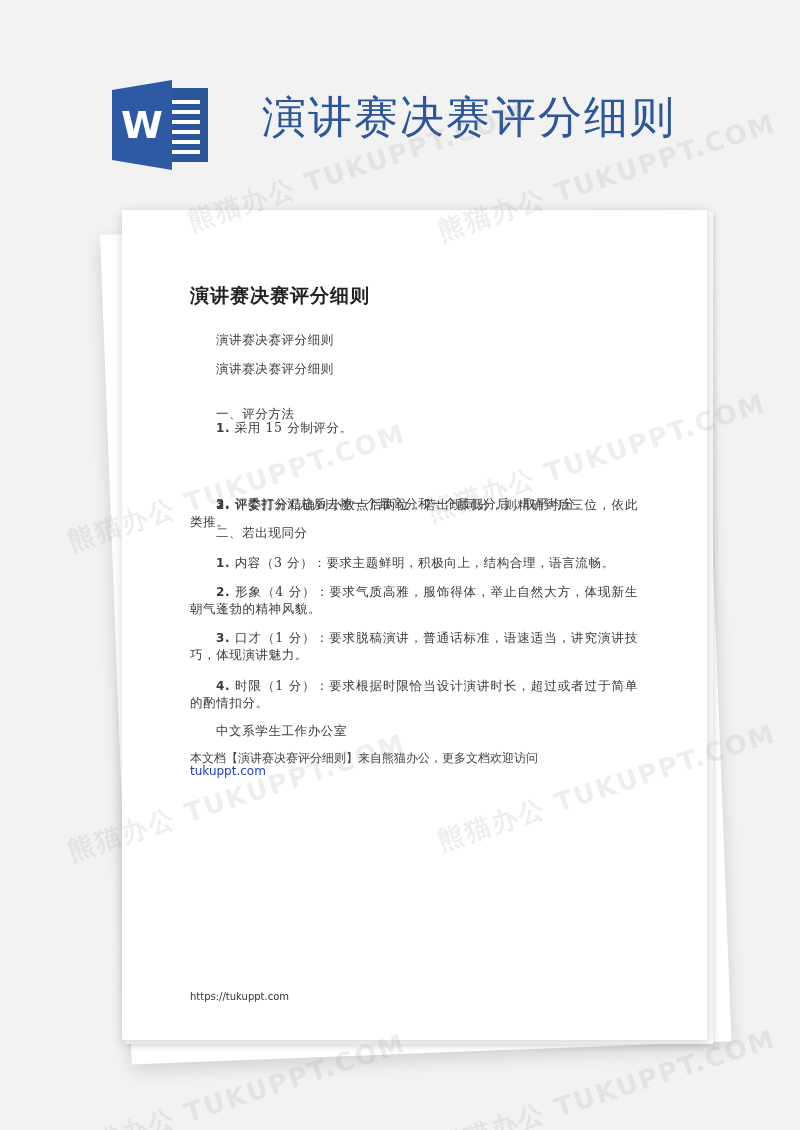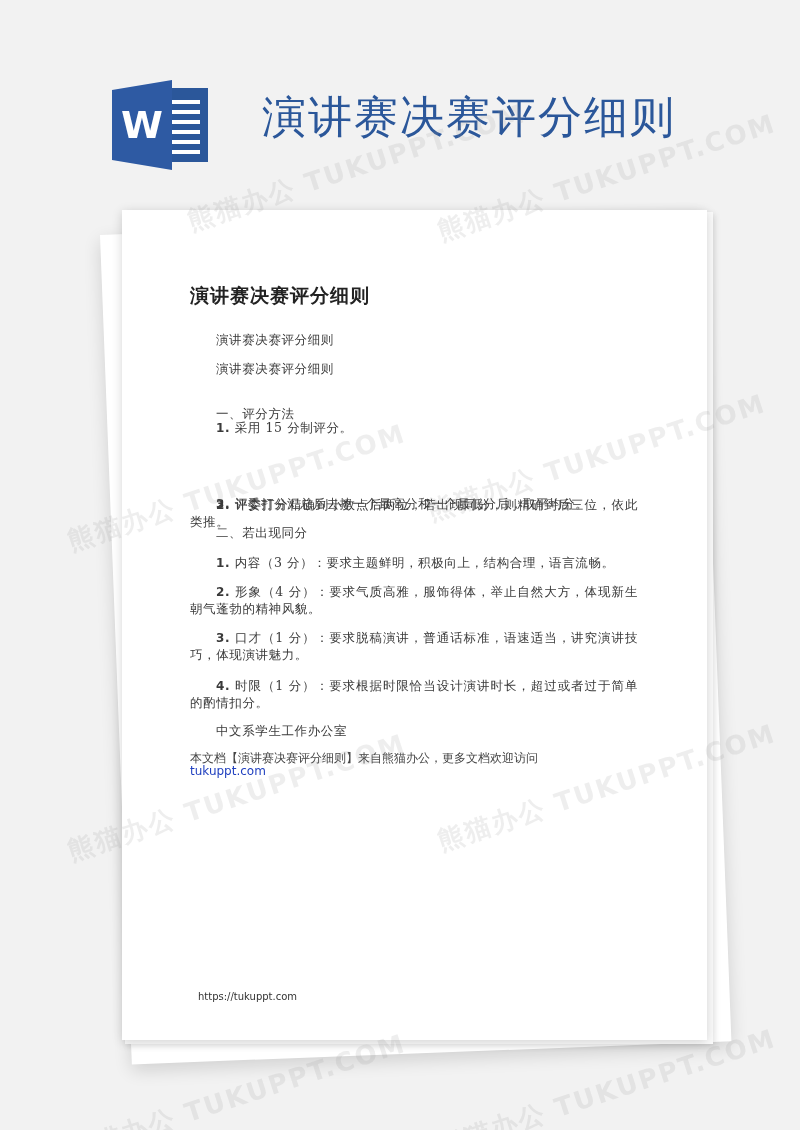--- a/index.html
+++ b/index.html
@@ -50,21 +50,21 @@
     text-indent: 26px; letter-spacing: 0.6px; text-align: justify;
   }
   .para .num { font-family: "DejaVu Sans", "Liberation Sans", sans-serif; font-weight: bold; font-size: 12px; }
   .footer-note {
     position: absolute; left: 190px; top: 752px; width: 460px;
     font-size: 12px; line-height: 13px; color: #444;
     font-family: "DejaVu Sans", "Liberation Sans", sans-serif;
   }
   .footer-link { color: #1f3fbf; cursor: pointer; }
   .page-url {
-    position: absolute; left: 198px; top: 991px;
+    position: absolute; left: 190px; top: 991px;
     font-family: "DejaVu Sans", "Liberation Sans", sans-serif;
     font-size: 10px; color: #333;
   }
 </style>
 </head>
 <body>
 
 <div class="header">
   <svg class="word-icon" viewBox="0 0 100 90">
     <rect x="42" y="8" width="56" height="74" fill="#2b579a"></rect>

